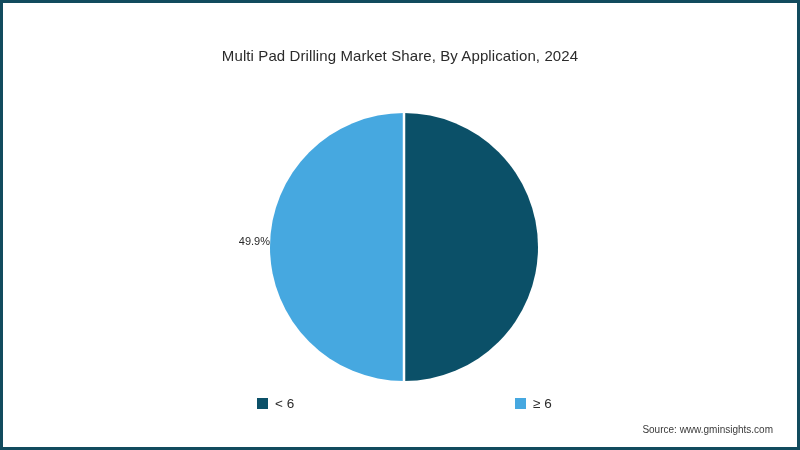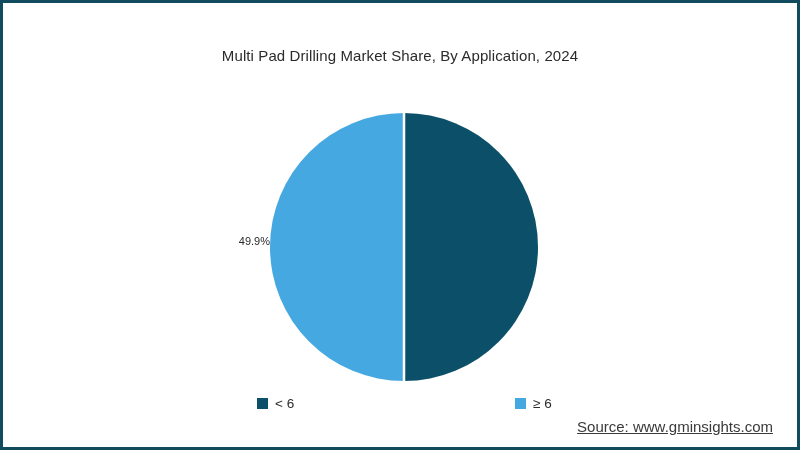--- a/index.html
+++ b/index.html
@@ -91,24 +91,23 @@
     font-size: 13.5px;
     color: #2b2b2b;
     line-height: 1;
   }
 
   
   .source {
     position: absolute;
     right: 24px;
     bottom: 12px;
-    font-size: 15px;
+    font-size: 10px;
     color: #3a3a3a;
     white-space: nowrap;
-    text-decoration: underline;
   }
 </style>
 </head>
 <body>
 
 <div id="page" style="border-color: rgb(18, 75, 94);">
   <div id="inner" style="background: rgb(255, 255, 255);">
 
     <div class="chart-title">Multi Pad Drilling Market Share, By Application, 2024</div>
 

